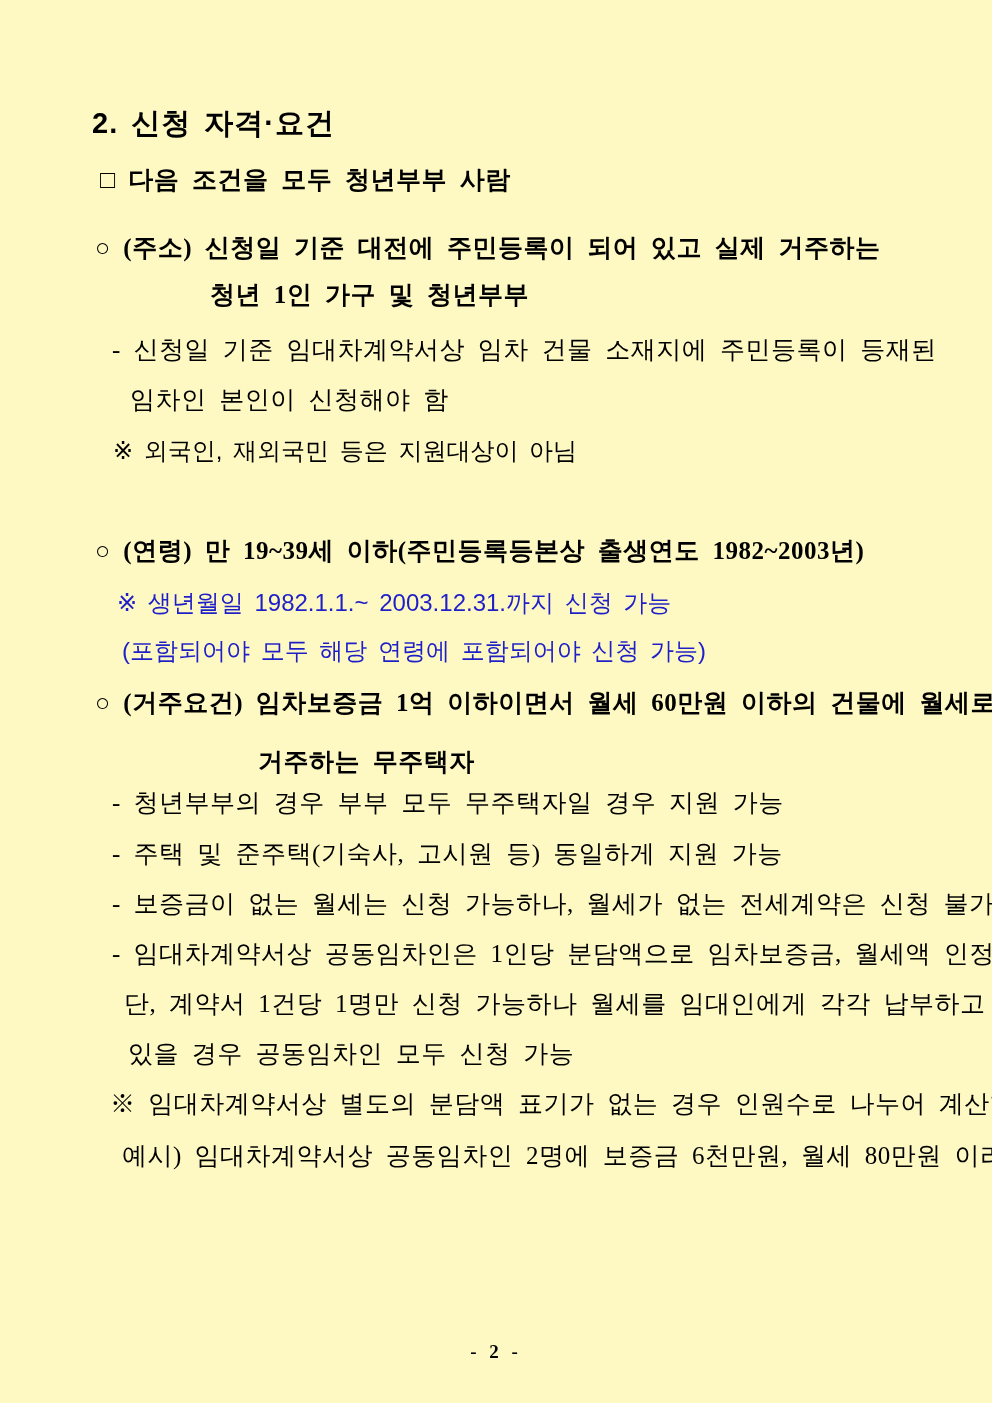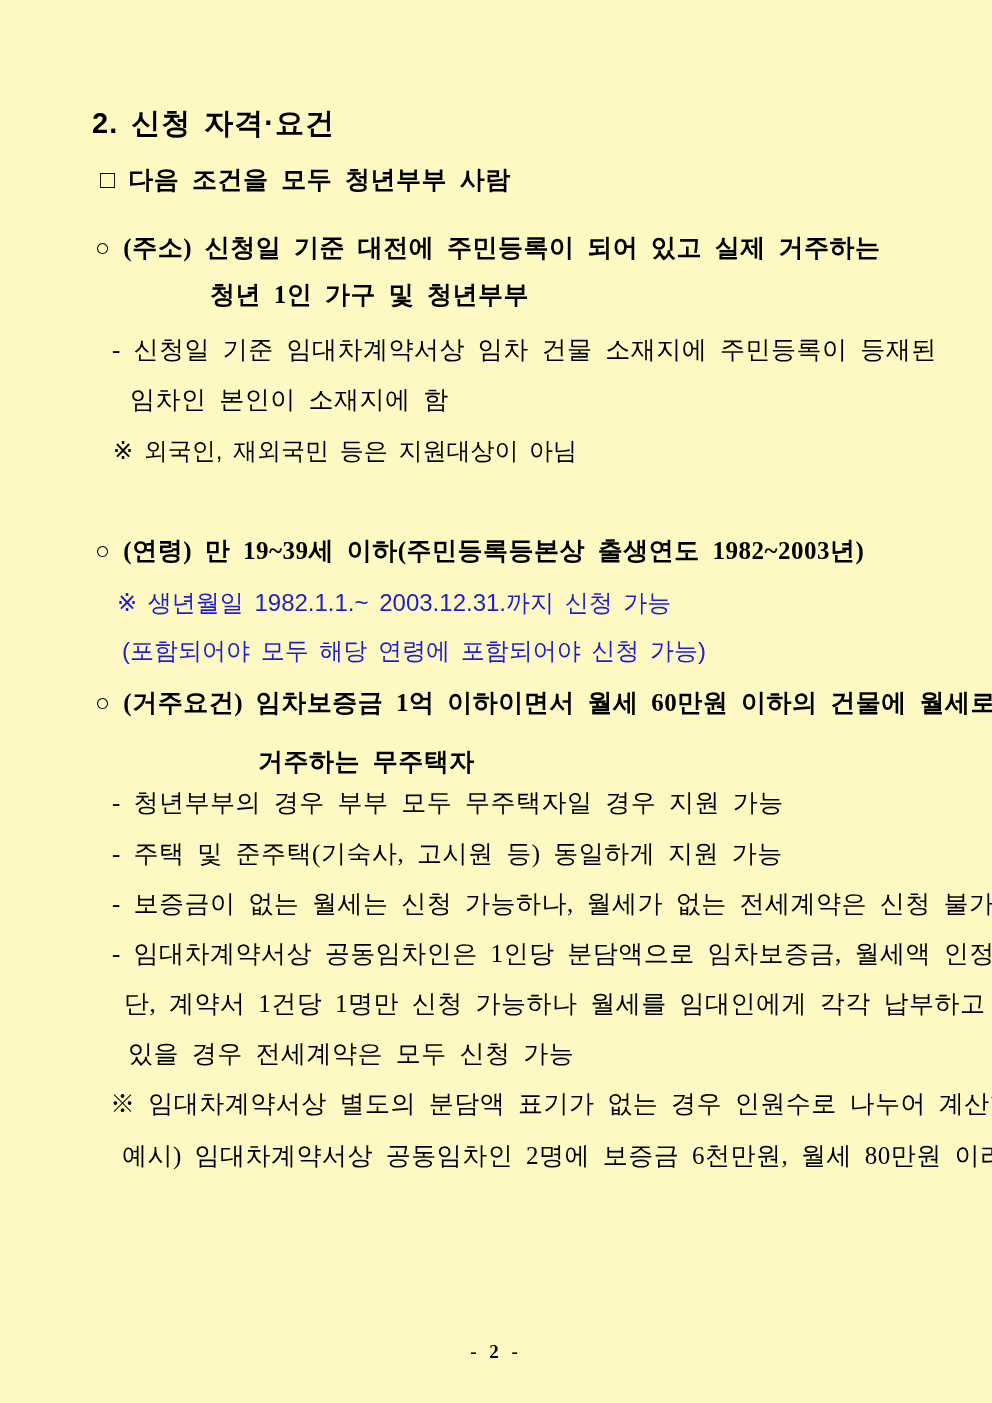--- a/index.html
+++ b/index.html
@@ -62,21 +62,21 @@
   <div class="title">2. 신청 자격·요건</div>
 
   <div class="line bold" style="left:100px; top:166px;">□ 다음 조건을 모두 청년부부 사람</div>
 
   <div class="line bold" style="left:95px; top:234px;">○ (주소) 신청일 기준 대전에 주민등록이 되어 있고 실제 거주하는</div>
 
   <div class="line bold" style="left:210px; top:281px;">청년 1인 가구 및 청년부부</div>
 
   <div class="line" style="left:112px; top:336px;">- 신청일 기준 임대차계약서상 임차 건물 소재지에 주민등록이 등재된</div>
 
-  <div class="line" style="left:130px; top:386px;">임차인 본인이 소재지에 함</div>
+  <div class="line" style="left:130px; top:386px;">임차인 본인이 신청해야 함</div>
 
   <div class="line gothic" style="left:113px; top:437px;">※ 외국인, 재외국민 등은 지원대상이 아님</div>
 
 
   <div class="line bold" style="left:95px; top:537px;">○ (연령) 만 19~39세 이하(주민등록등본상 출생연도 1982~2003년)</div>
 
   <div class="line gothic blue" style="left:117px; top:589px;">※ 생년월일 1982.1.1.~ 2003.12.31.까지 신청 가능</div>
 
   <div class="line gothic blue" style="left:122px; top:637px;">(포함되어야 모두 해당 연령에 포함되어야 신청 가능)</div>
 
@@ -87,21 +87,21 @@
   <div class="line" style="left:112px; top:789px;">- 청년부부의 경우 부부 모두 무주택자일 경우 지원 가능</div>
 
   <div class="line" style="left:112px; top:840px;text-align:right;">- 주택 및 준주택(기숙사, 고시원 등) 동일하게 지원 가능</div>
 
   <div class="line" style="left:112px; top:890px;">- 보증금이 없는 월세는 신청 가능하나, 월세가 없는 전세계약은 신청 불가</div>
 
   <div class="line" style="left:112px; top:940px;">- 임대차계약서상 공동임차인은 1인당 분담액으로 임차보증금, 월세액 인정</div>
 
   <div class="line" style="left:124px; top:990px;">단, 계약서 1건당 1명만 신청 가능하나 월세를 임대인에게 각각 납부하고</div>
 
-  <div class="line" style="left:128px; top:1040px;">있을 경우 전세계약은 모두 신청 가능</div>
+  <div class="line" style="left:128px; top:1040px;">있을 경우 공동임차인 모두 신청 가능</div>
 
   <div class="line" style="left:110px; top:1090px;">※ 임대차계약서상 별도의 분담액 표기가 없는 경우 인원수로 나누어 계산함</div>
 
   <div class="line" style="left:122px; top:1142px;">예시) 임대차계약서상 공동임차인 2명에 보증금 6천만원, 월세 80만원 이라면,</div>
 
 
   <div class="footer">- 2 -</div>
 
 </div>
 

